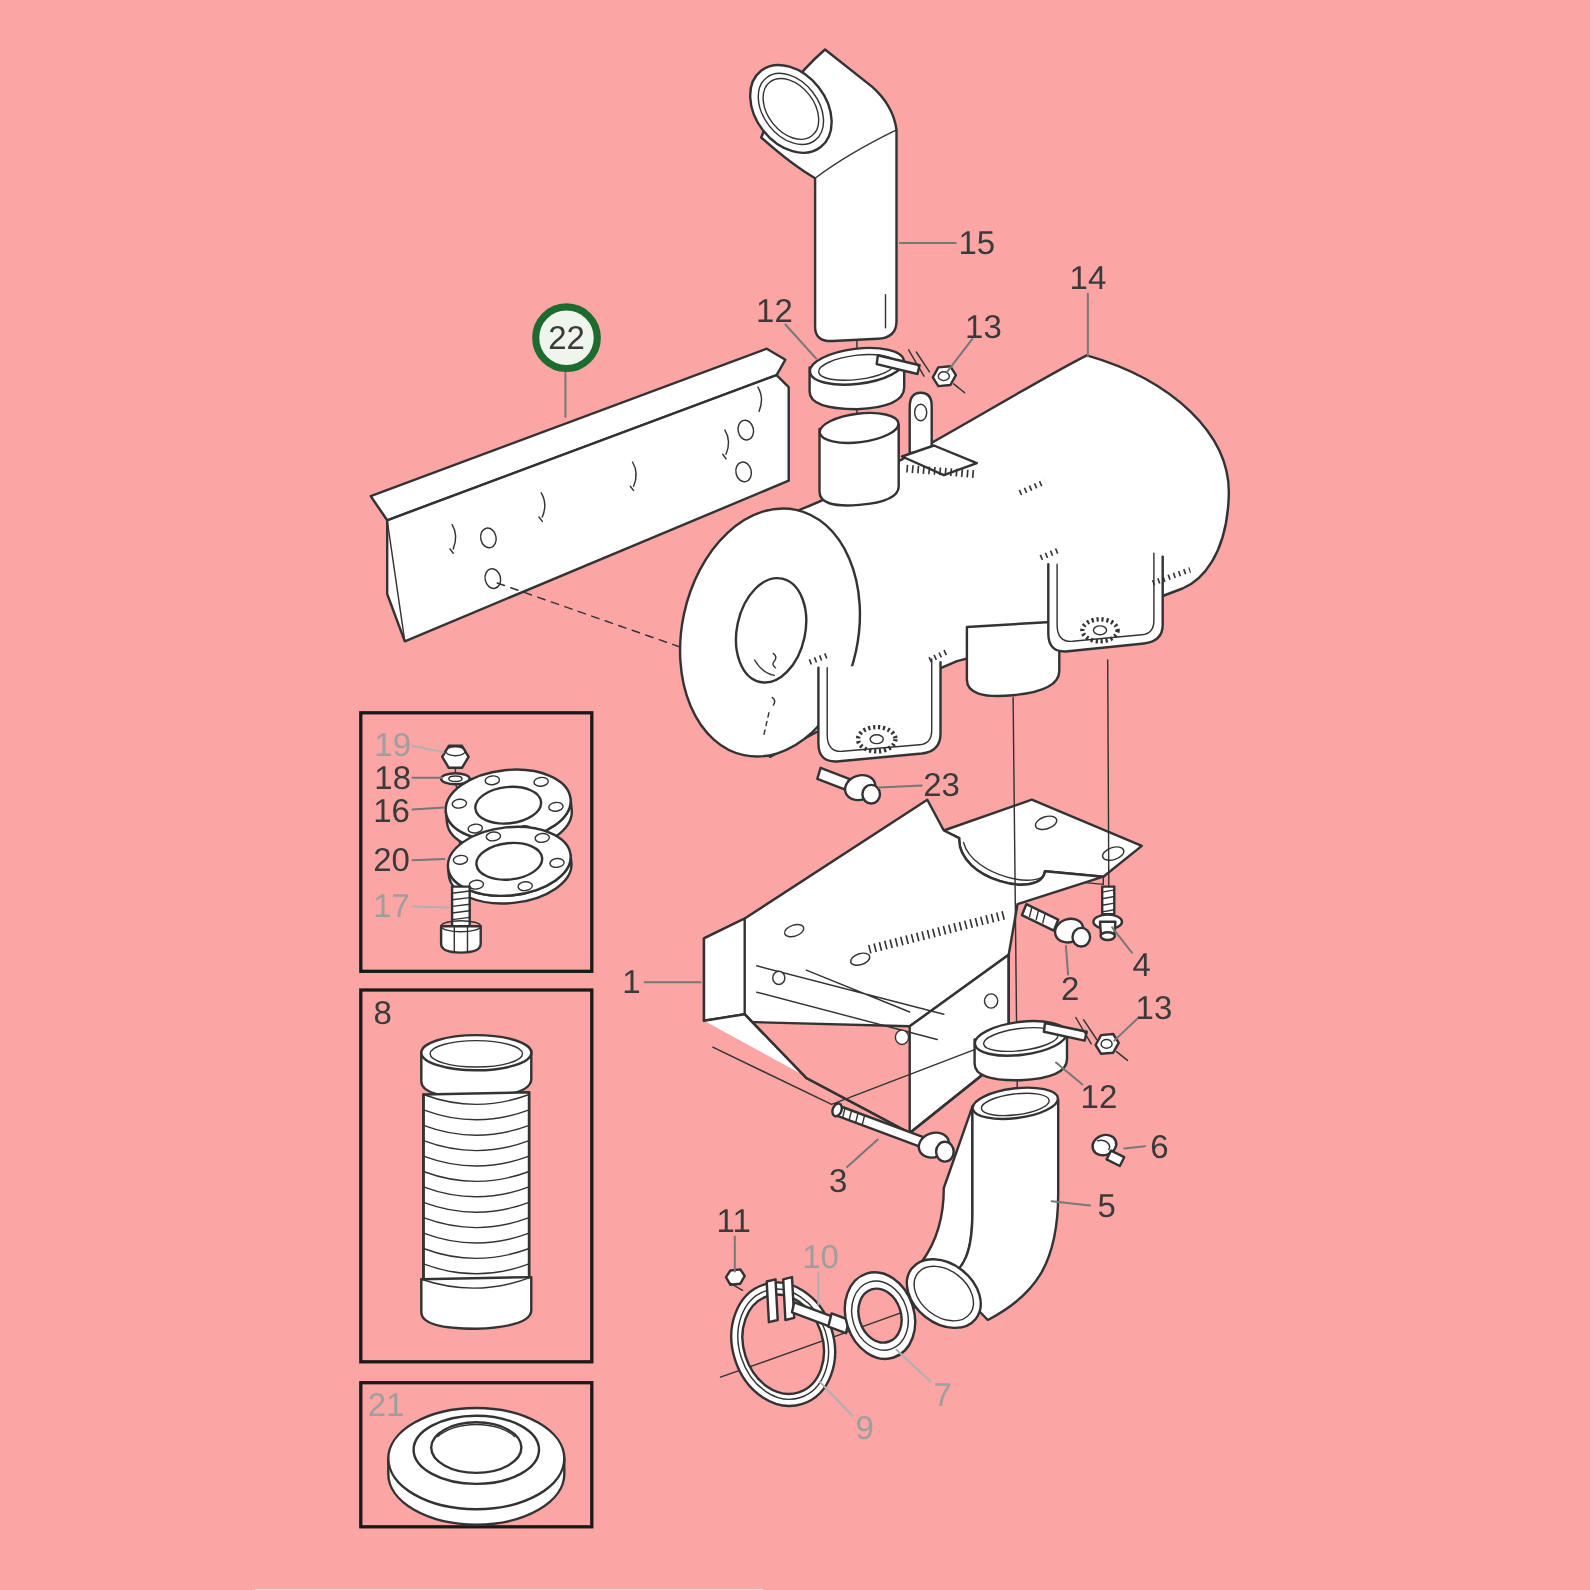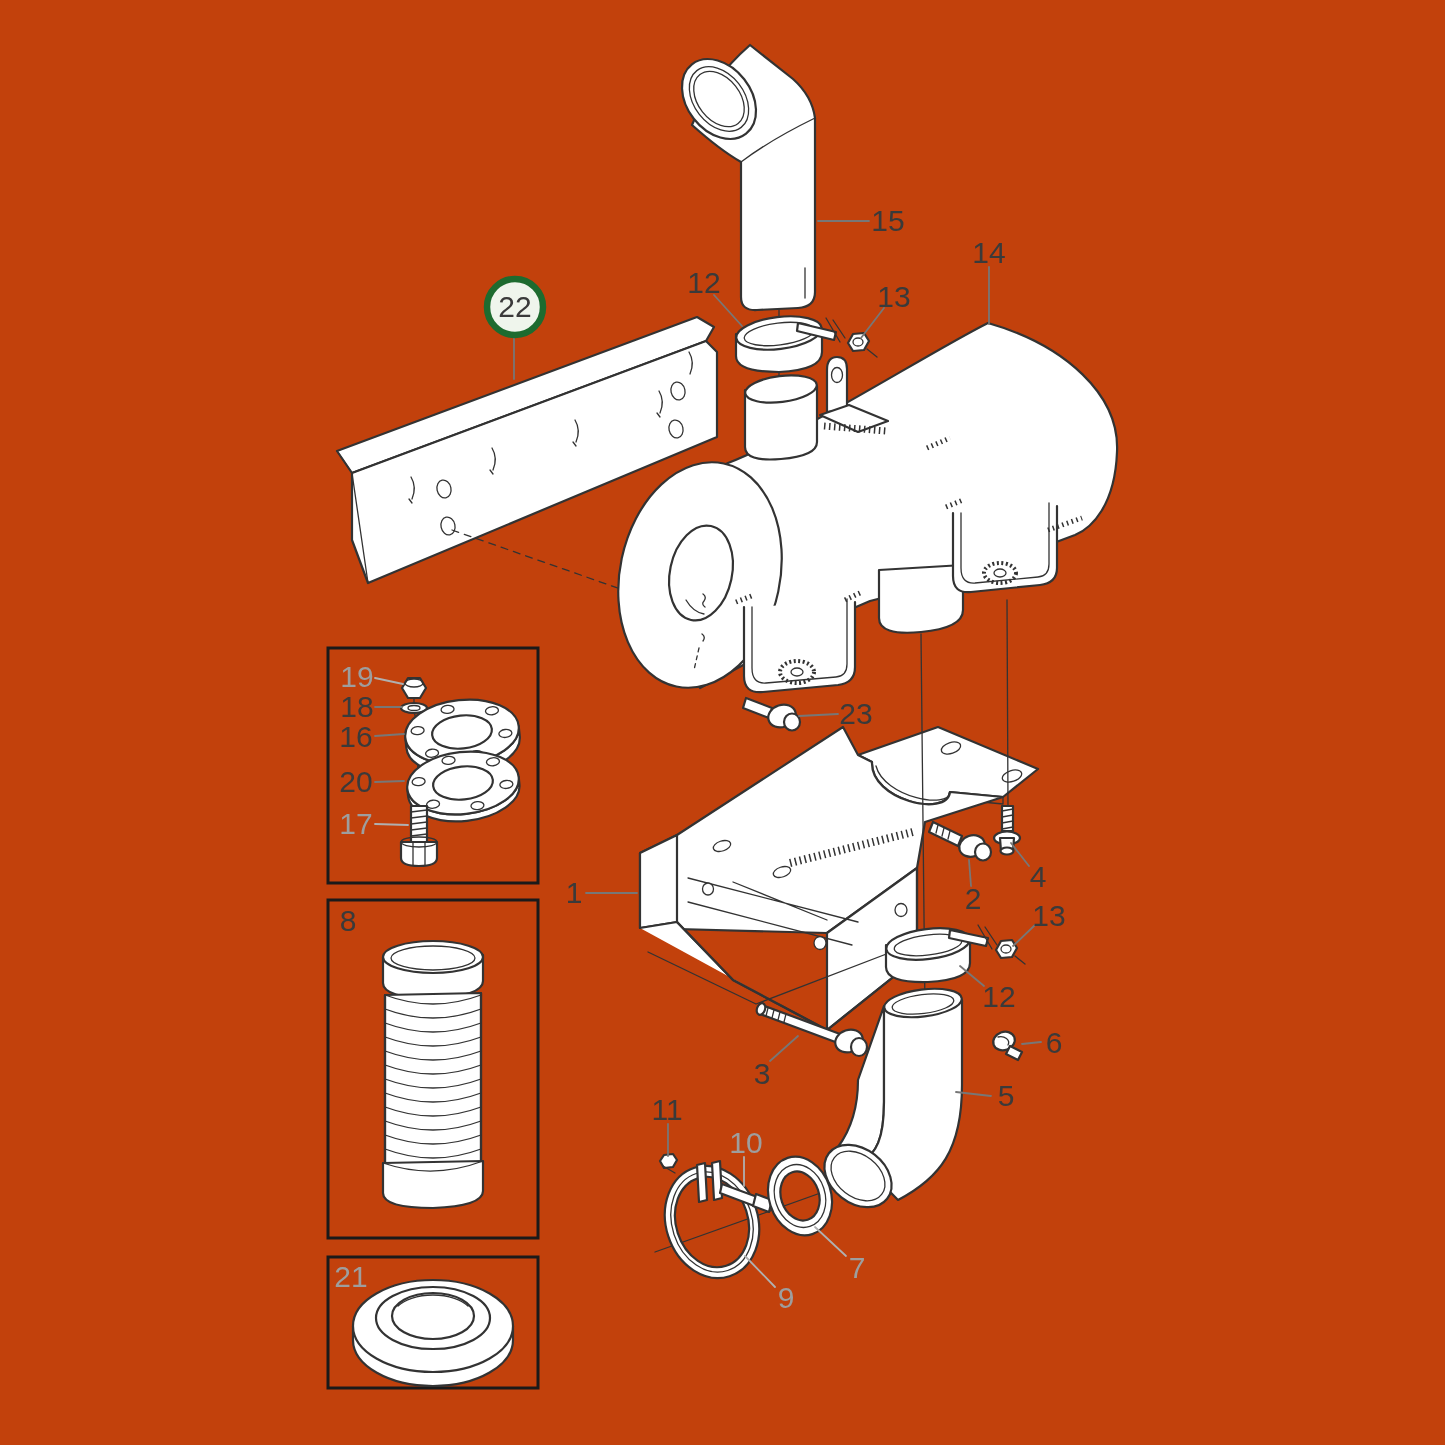--- a/index.html
+++ b/index.html
@@ -1,16 +1,16 @@
 <!DOCTYPE html>
 <html><head>
 <meta charset="utf-8">
 <style>
   html,body{margin:0;padding:0;background:#ffffff;}
-  .stage{position:relative;width:1445px;height:1445px;background:#c2410c;overflow:hidden;}
+  .stage{position:relative;width:1445px;height:1445px;background:#fca5a5;overflow:hidden;}
   svg{display:block;}
   .ink{stroke:#333;stroke-width:2.2;fill:none;stroke-linecap:round;stroke-linejoin:round;}
   .ink-thin{stroke:#333;stroke-width:1.3;fill:none;stroke-linecap:round;stroke-linejoin:round;}
   .fw{fill:#fff;}
   .lead{stroke:#777;stroke-width:1.8;fill:none;stroke-linecap:round;}
   .lead-muted{stroke:#b0b0b0;stroke-width:1.8;fill:none;stroke-linecap:round;}
   .hatch{stroke:#333;fill:none;stroke-linecap:butt;}
   text{font-family:"Liberation Sans", sans-serif;font-size:30px;fill:#3a3a3a;}
   text.muted{fill:#9e9e9e;}
   .box{fill:none;stroke:#1a1a1a;stroke-width:3;}

